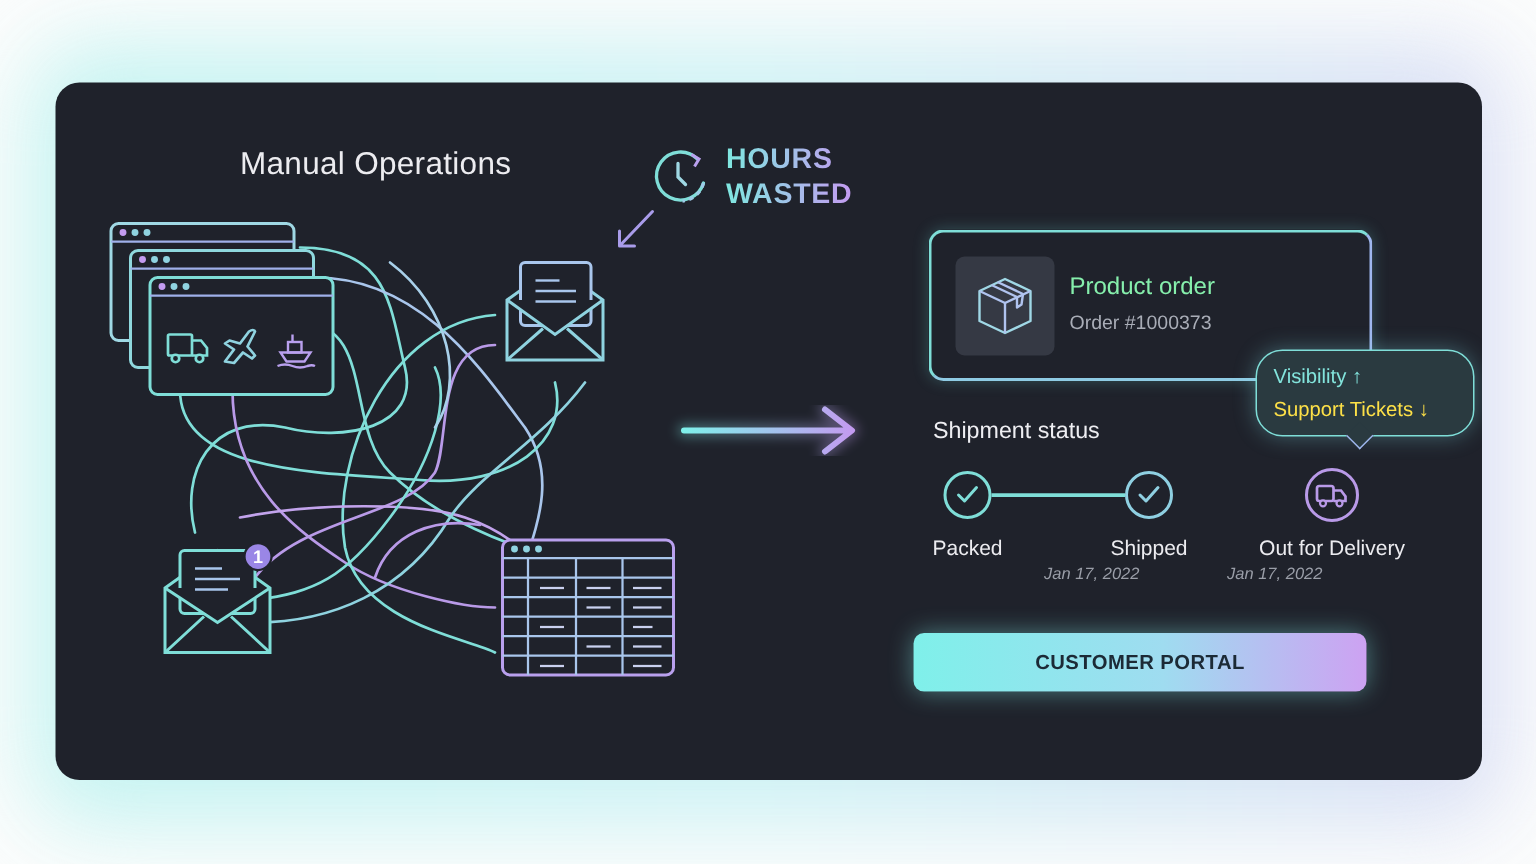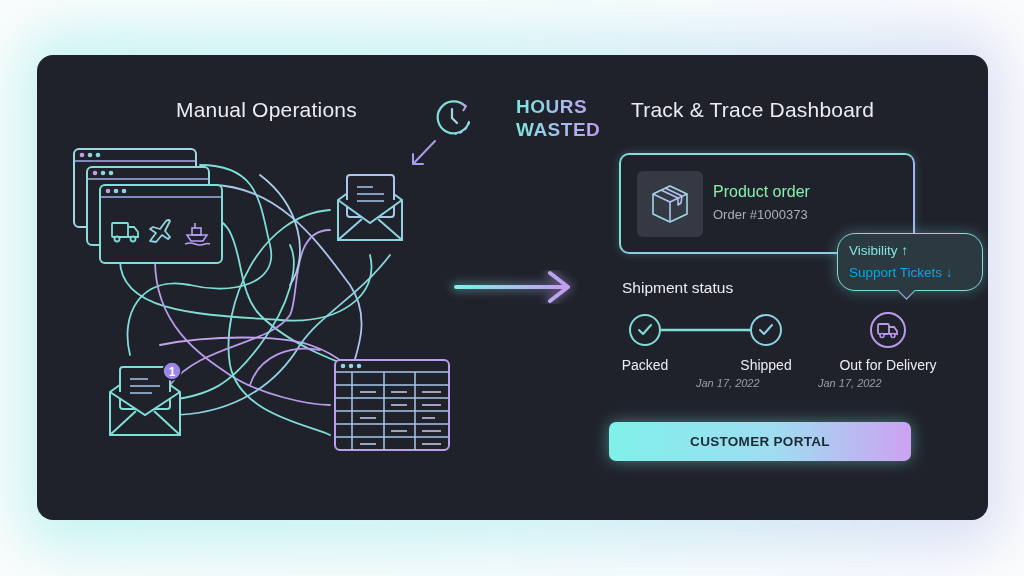--- a/index.html
+++ b/index.html
@@ -19,21 +19,21 @@
     background: #1f222b; border-radius: 16px; overflow: hidden;
   }
   .title {
     position: absolute; color: #ececf0; font-size: 21px; font-weight: normal;
     letter-spacing: 0.2px;
   }
   .hours {
     position: absolute; left: 447px; top: 95px; font-size: 19px; font-weight: bold;
     line-height: 23px; letter-spacing: 0.5px;
     background: linear-gradient(90deg, #7ee7e0, #c39bf0);
-    -webkit-background-clip: text; background-clip: text; color: transparent; margin-left: 32px;
+    -webkit-background-clip: text; background-clip: text; color: transparent;
   }
   svg { position: absolute; overflow: visible; }
   .order-card {
     position: absolute; left: 582px; top: 98px; width: 292px; height: 97px;
     border: 2px solid #7fded8; border-radius: 10px;
     border-right-color: #9fb7ee; border-bottom-color: #8fcbe4;
     box-shadow: 0 0 10px rgba(110,220,215,0.25);
   }
   .box-tile {
     position: absolute; left: 16px; top: 16px; width: 66px; height: 66px;
@@ -45,41 +45,41 @@
     position: absolute; left: 800px; top: 178px; width: 144px; height: 56px;
     background: #2a3a40; border: 1.5px solid #7fded8; border-radius: 18px;
     box-shadow: 0 0 14px rgba(130,220,230,0.35);
   }
   .tooltip .tip {
     position: absolute; left: 62px; bottom: -7px; width: 12px; height: 12px;
     background: #2a3a40; border-right: 1.5px solid #9fb7ee; border-bottom: 1.5px solid #9fb7ee;
     transform: rotate(45deg);
   }
   .tt-line1 { position: absolute; left: 11px; top: 9px; color: #83e4dc; font-size: 13.5px; }
-  .tt-line2 { position: absolute; left: 11px; top: 31px; color: #0ea5e9; font-size: 13.5px; }
+  .tt-line2 { position: absolute; left: 11px; top: 31px; color: #fde047; font-size: 13.5px; }
   .ship-title { position: absolute; left: 585px; top: 224px; color: #eeeef2; font-size: 15.5px; }
   .step-label { position: absolute; color: #ececf0; font-size: 14px; text-align: center; width: 140px; }
   .step-date { position: absolute; color: #9a9ea8; font-size: 11px; width: 140px; font-style: italic; }
   .portal {
     position: absolute; left: 572px; top: 367px; width: 302px; height: 39px;
     border-radius: 7px; border: none; cursor: pointer;
     background: linear-gradient(90deg, #7ff0ea 0%, #9fdcf0 55%, #cda2f2 100%);
     box-shadow: 0 0 16px rgba(130,235,230,0.45);
     color: #1c2a36; font-family: "Liberation Sans", sans-serif; font-size: 13.5px; font-weight: bold;
     letter-spacing: 0.3px;
   }
 </style>
 </head>
 <body>
 
 <div class="glow"></div>
 
 <div class="panel">
 
-  <div class="title" style="left:123px; top:43px;margin-left:16px;">Manual Operations</div>
+  <div class="title" style="left:123px; top:43px;">Manual Operations</div>
 
   <svg style="left:398px; top:43px;" width="40" height="40" viewBox="0 0 40 40">
     <defs>
       <linearGradient id="gT" x1="0" x2="1">
           <stop offset="0" stop-color="#7fded8"></stop>
           <stop offset="1" stop-color="#b9a0ee"></stop>
         </linearGradient>
     </defs>
     <path d="M30 8 A16 16 0 1 0 34 24" fill="none" stroke="#7fded8" stroke-width="2.2" stroke-linecap="round"></path>
     <path d="M34 24 A16 16 0 0 1 20 36" fill="none" stroke="#9fcbe8" stroke-width="2.2" stroke-dasharray="3 3"></path>
@@ -222,21 +222,20 @@
           <stop offset="1" stop-color="#c39bf0"></stop>
         </linearGradient>
       <filter id="blurA">
           <feGaussianBlur stdDeviation="4"></feGaussianBlur>
         </filter>
     </defs>
     <path d="M4 20 L115 20 M98 6 L116 20 L98 34" fill="none" stroke="url(#gA)" stroke-width="9" stroke-linecap="round" stroke-linejoin="round" opacity="0.35" filter="url(#blurA)"></path>
     <path d="M4 20 L115 20 M98 6 L116 20 L98 34" fill="none" stroke="url(#gA)" stroke-width="4" stroke-linecap="round" stroke-linejoin="round"></path>
   </svg>
 
-  <div class="title" style="left:594px; top:43px;">Track &amp; Trace Dashboard</div>
 
   <div class="order-card">
     <div class="box-tile">
       <svg style="left:13px; top:12px;" width="40" height="42" viewBox="0 0 40 42">
         <g fill="none" stroke="#b0c3ef" stroke-width="1.6" stroke-linejoin="round">
           <path d="M20 3 L37 11 L37 31 L20 39 L3 31 L3 11 Z" stroke="#a0d8e6"></path>
           <path d="M3 11 L20 19 L37 11"></path>
           <path d="M20 19 L20 39"></path>
           <path d="M11 7 L28 15 M15 5 L32 13"></path>
           <path d="M28 15 L28 22 L31 20 L32 13"></path>

